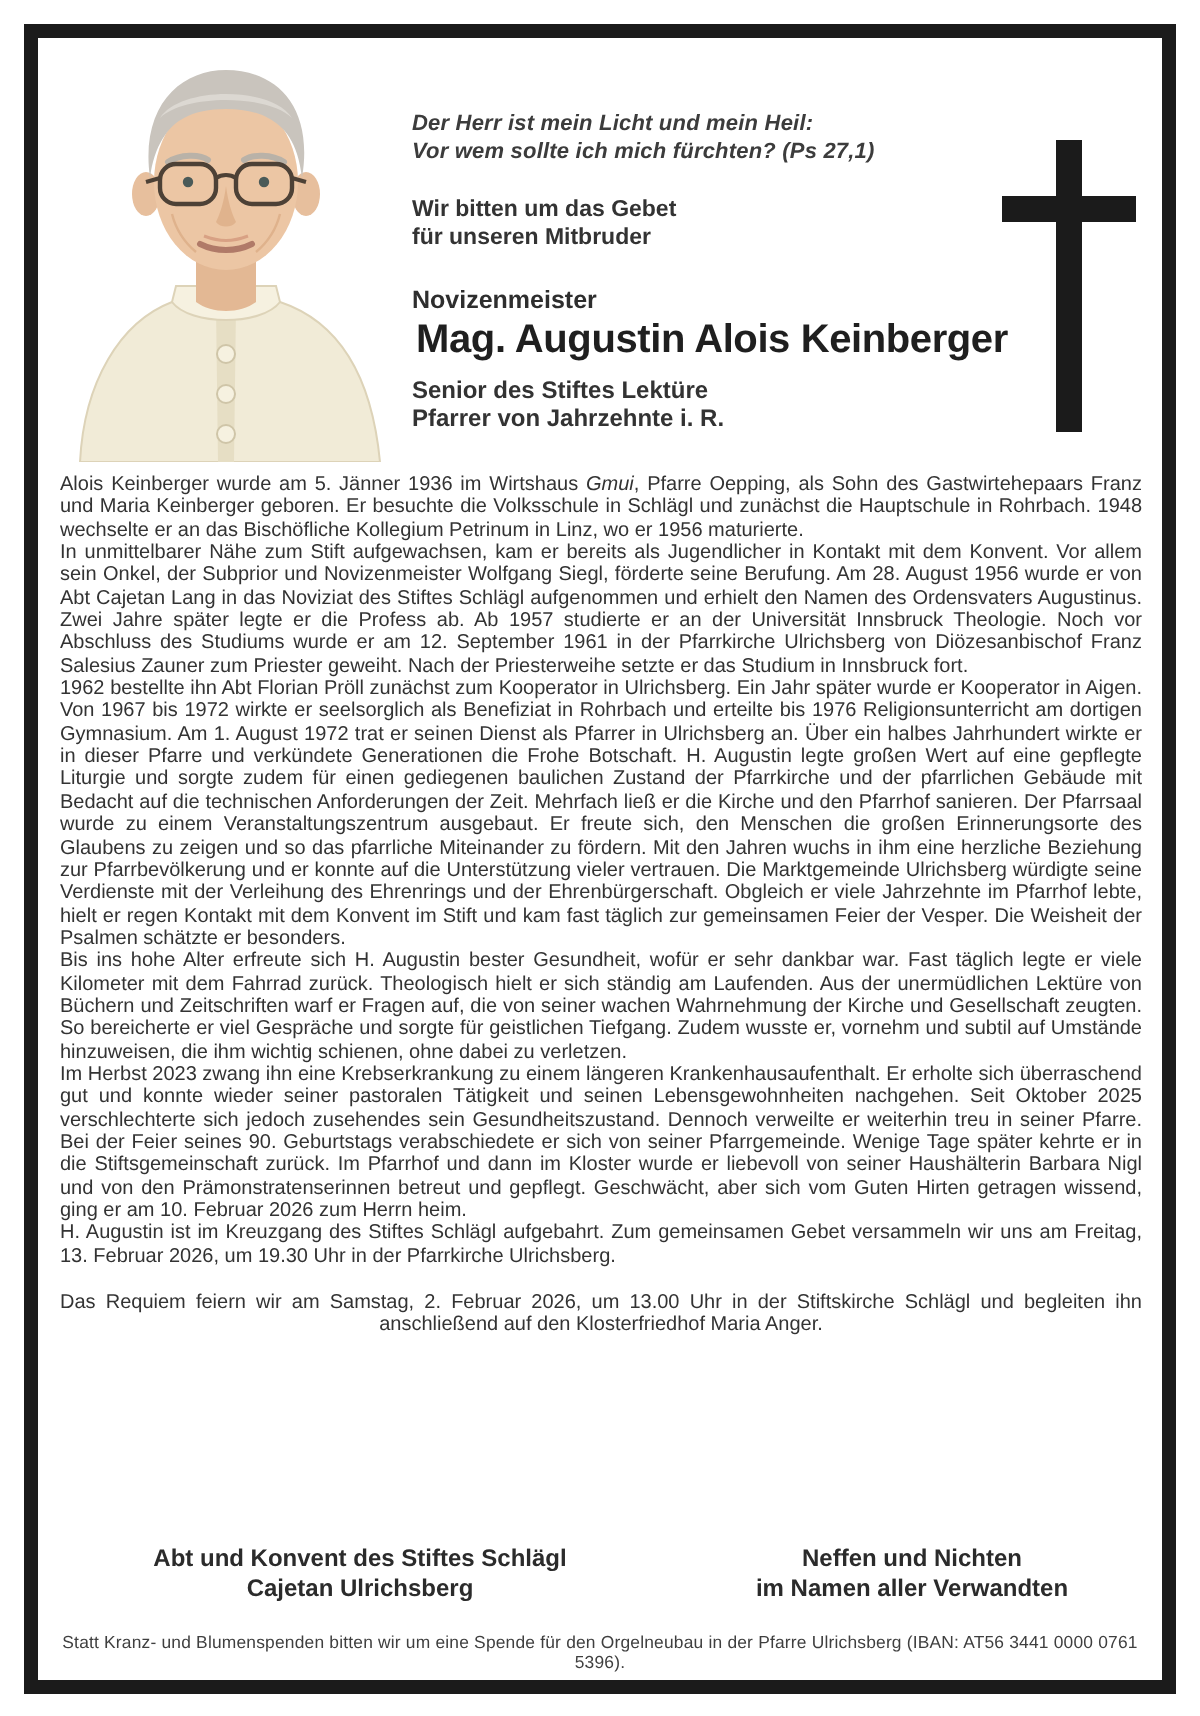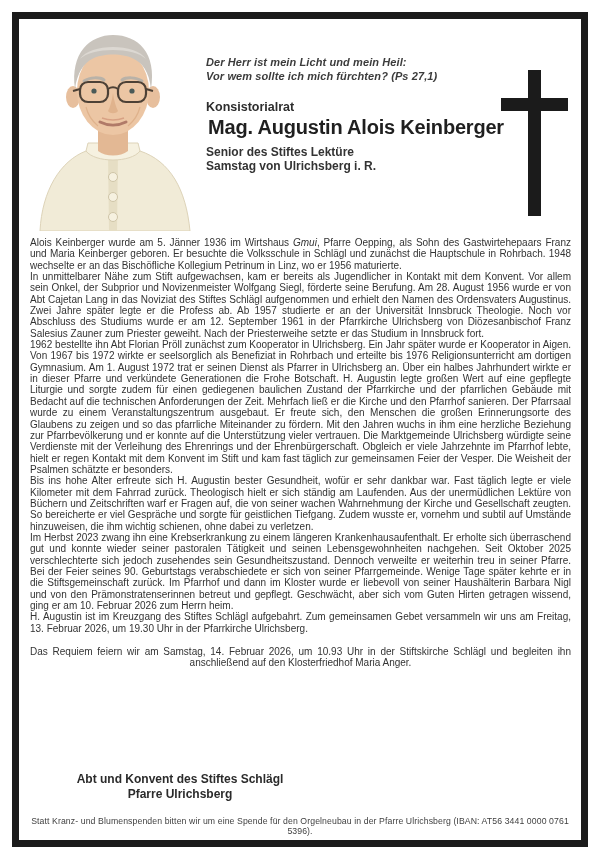--- a/index.html
+++ b/index.html
@@ -169,38 +169,46 @@
 <div class="cross">
   <div class="v"></div>
   <div class="h"></div>
 </div>
 
 <div class="header">
   <div class="quote">
     <div>Der Herr ist mein Licht und mein Heil:</div>
     <div>Vor wem sollte ich mich fürchten?  (Ps 27,1)</div>
   </div>
-  <div class="rank">Konsistorialrat</div>
+  <div class="intro">
+    <div>Wir bitten um das Gebet</div>
+    <div>für unseren Mitbruder</div>
+  </div>
+  <div class="rank">Novizenmeister</div>
   <div class="name">Mag. Augustin Alois Keinberger</div>
   <div class="subtitle">
     <div>Senior des Stiftes Lektüre</div>
-    <div>Samstag von Ulrichsberg i. R.</div>
+    <div>Pfarrer von Jahrzehnte i. R.</div>
   </div>
 </div>
 
 <div class="obituary">
   <p><span>Alois Keinberger wurde am 5. Jänner 1936 im Wirtshaus </span><i>Gmui</i><span>, Pfarre Oepping, als Sohn des Gastwirtehepaars Franz und Maria Keinberger geboren. Er besuchte die Volksschule in Schlägl und zunächst die Hauptschule in Rohrbach. 1948 wechselte er an das Bischöfliche Kollegium Petrinum in Linz, wo er 1956 maturierte.</span></p>
   <p>In unmittelbarer Nähe zum Stift aufgewachsen, kam er bereits als Jugendlicher in Kontakt mit dem Konvent. Vor allem sein Onkel, der Subprior und Novizenmeister Wolfgang Siegl, förderte seine Berufung. Am 28. August 1956 wurde er von Abt Cajetan Lang in das Noviziat des Stiftes Schlägl aufgenommen und erhielt den Namen des Ordensvaters Augustinus. Zwei Jahre später legte er die Profess ab. Ab 1957 studierte er an der Universität Innsbruck Theologie. Noch vor Abschluss des Studiums wurde er am 12. September 1961 in der Pfarrkirche Ulrichsberg von Diözesanbischof Franz Salesius Zauner zum Priester geweiht. Nach der Priesterweihe setzte er das Studium in Innsbruck fort.</p>
   <p>1962 bestellte ihn Abt Florian Pröll zunächst zum Kooperator in Ulrichsberg. Ein Jahr später wurde er Kooperator in Aigen. Von 1967 bis 1972 wirkte er seelsorglich als Benefiziat in Rohrbach und erteilte bis 1976 Religionsunterricht am dortigen Gymnasium. Am 1. August 1972 trat er seinen Dienst als Pfarrer in Ulrichsberg an. Über ein halbes Jahrhundert wirkte er in dieser Pfarre und verkündete Generationen die Frohe Botschaft. H. Augustin legte großen Wert auf eine gepflegte Liturgie und sorgte zudem für einen gediegenen baulichen Zustand der Pfarrkirche und der pfarrlichen Gebäude mit Bedacht auf die technischen Anforderungen der Zeit. Mehrfach ließ er die Kirche und den Pfarrhof sanieren. Der Pfarrsaal wurde zu einem Veranstaltungszentrum ausgebaut. Er freute sich, den Menschen die großen Erinnerungsorte des Glaubens zu zeigen und so das pfarrliche Miteinander zu fördern. Mit den Jahren wuchs in ihm eine herzliche Beziehung zur Pfarrbevölkerung und er konnte auf die Unterstützung vieler vertrauen. Die Marktgemeinde Ulrichsberg würdigte seine Verdienste mit der Verleihung des Ehrenrings und der Ehrenbürgerschaft. Obgleich er viele Jahrzehnte im Pfarrhof lebte, hielt er regen Kontakt mit dem Konvent im Stift und kam fast täglich zur gemeinsamen Feier der Vesper. Die Weisheit der Psalmen schätzte er besonders.</p>
   <p>Bis ins hohe Alter erfreute sich H. Augustin bester Gesundheit, wofür er sehr dankbar war. Fast täglich legte er viele Kilometer mit dem Fahrrad zurück. Theologisch hielt er sich ständig am Laufenden. Aus der unermüdlichen Lektüre von Büchern und Zeitschriften warf er Fragen auf, die von seiner wachen Wahrnehmung der Kirche und Gesellschaft zeugten. So bereicherte er viel Gespräche und sorgte für geistlichen Tiefgang. Zudem wusste er, vornehm und subtil auf Umstände hinzuweisen, die ihm wichtig schienen, ohne dabei zu verletzen.</p>
   <p>Im Herbst 2023 zwang ihn eine Krebserkrankung zu einem längeren Krankenhausaufenthalt. Er erholte sich überraschend gut und konnte wieder seiner pastoralen Tätigkeit und seinen Lebensgewohnheiten nachgehen. Seit Oktober 2025 verschlechterte sich jedoch zusehendes sein Gesundheitszustand. Dennoch verweilte er weiterhin treu in seiner Pfarre. Bei der Feier seines 90. Geburtstags verabschiedete er sich von seiner Pfarrgemeinde. Wenige Tage später kehrte er in die Stiftsgemeinschaft zurück. Im Pfarrhof und dann im Kloster wurde er liebevoll von seiner Haushälterin Barbara Nigl und von den Prämonstratenserinnen betreut und gepflegt. Geschwächt, aber sich vom Guten Hirten getragen wissend, ging er am 10. Februar 2026 zum Herrn heim.</p>
   <p>H. Augustin ist im Kreuzgang des Stiftes Schlägl aufgebahrt. Zum gemeinsamen Gebet versammeln wir uns am Freitag, 13. Februar 2026, um 19.30 Uhr in der Pfarrkirche Ulrichsberg.</p>
-  <p class="requiem">Das Requiem feiern wir am Samstag, 14. Februar 2026, um 10.93 Uhr in der Stiftskirche Schlägl und begleiten ihn anschließend auf den Klosterfriedhof Maria Anger.</p>
+  <p class="requiem">Das Requiem feiern wir am Samstag, 2. Februar 2026, um 13.00 Uhr in der Stiftskirche Schlägl und begleiten ihn anschließend auf den Klosterfriedhof Maria Anger.</p>
 </div>
 
 <div class="signatures">
   <div class="sig left">
     <div>Abt und Konvent des Stiftes Schlägl</div>
-    <div>Pfarre Ulrichsberg</div>
+    <div>Cajetan Ulrichsberg</div>
+  </div>
+  <div class="sig right">
+    <div>Neffen und Nichten</div>
+    <div>im Namen aller Verwandten</div>
   </div>
 </div>
 
 <div class="donation">Statt Kranz- und Blumenspenden bitten wir um eine Spende für den Orgelneubau in der Pfarre Ulrichsberg (IBAN: AT56 3441 0000 0761 5396).</div>
 
 </body></html>

